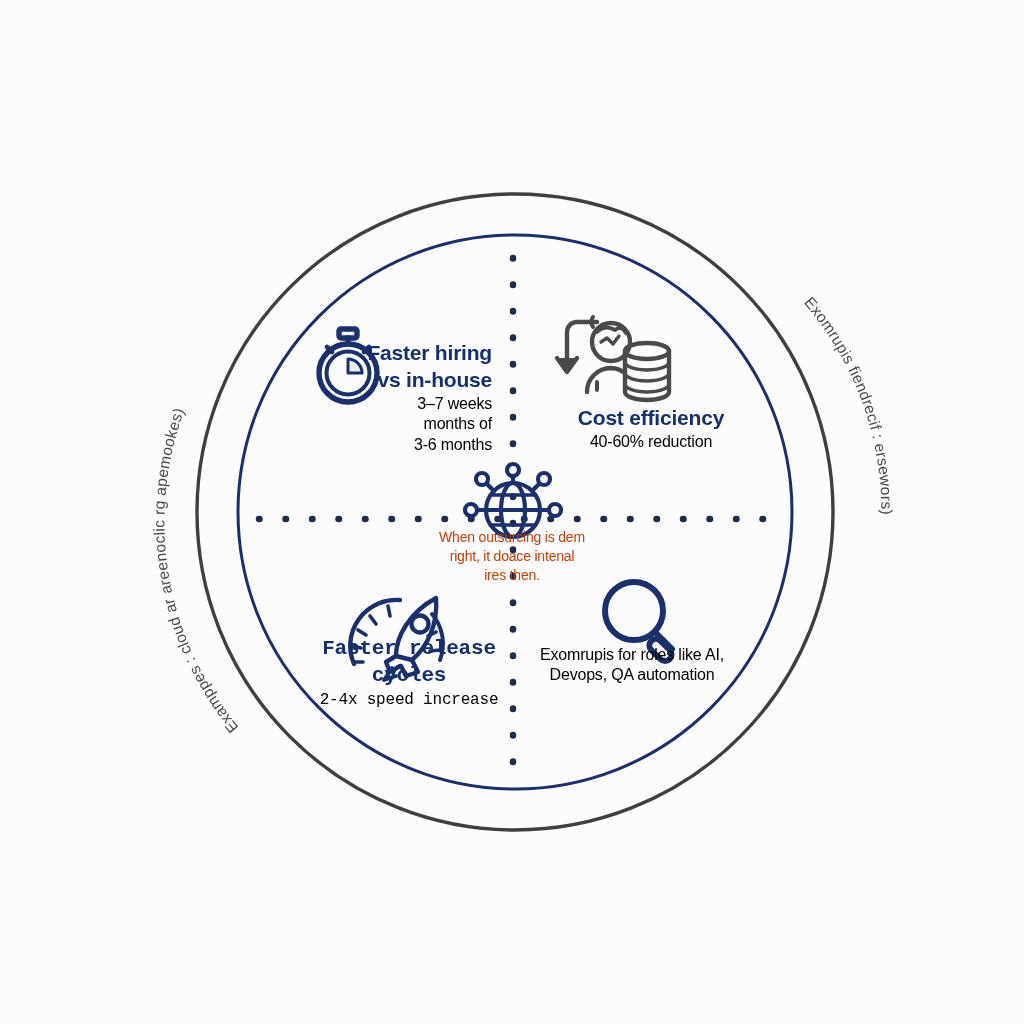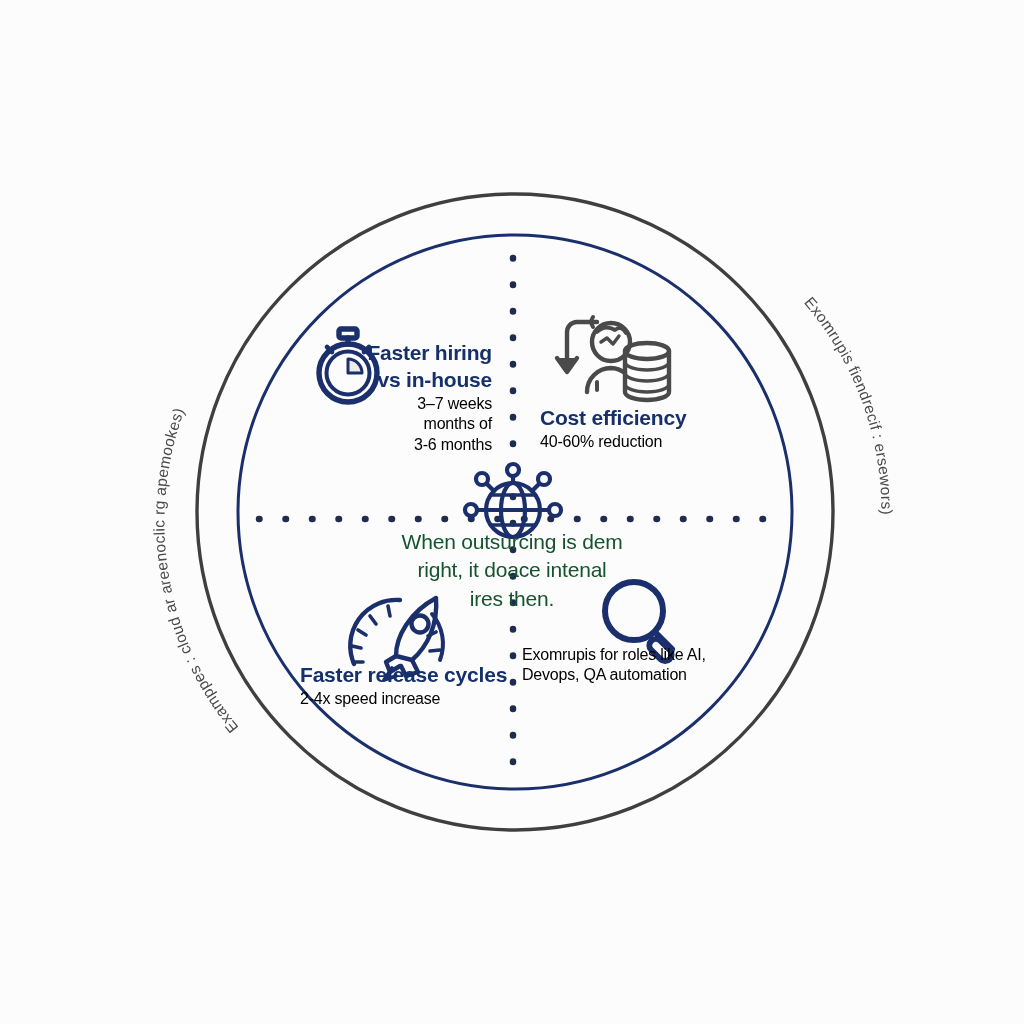--- a/index.html
+++ b/index.html
@@ -24,59 +24,61 @@
   svg.diagram {
     position: absolute;
     left: 0;
     top: 0;
     width: 1024px;
     height: 1024px;
     display: block;
   }
   .quad {
     position: absolute;
+    text-align: center;
     line-height: 1.28;
   }
   .q-title {
     font-weight: bold;
     color: #15306b;
     font-size: 21px;
     letter-spacing: -0.2px;
   }
   .q-sub {
     color: #000000;
     font-size: 16px;
     letter-spacing: -0.2px;
   }
   .center-text {
     position: absolute;
     text-align: center;
-    color: #14532d;
-    font-size: 21px;
+    color: #c2410c;
+    font-size: 14px;
     line-height: 1.35;
     letter-spacing: -0.2px;
     width: 260px;
   }
   
   #q-tl {
     left: 306px;
     top: 340px;
     width: 186px;
     text-align: left;
   }
   #q-tl .q-title, #q-tl .q-sub { text-align: right; }
   #q-tr {
     left: 540px;
     top: 405px;
     width: 222px;
   }
   #q-bl {
     left: 300px;
-    top: 662px;
+    top: 636px;
     width: 218px;
+    font-family: Liberation Mono, monospace;
   }
   #q-br {
     left: 522px;
     top: 645px;
     width: 220px;
   }
   #center-copy {
     left: 382px;
     top: 528px;
   }

